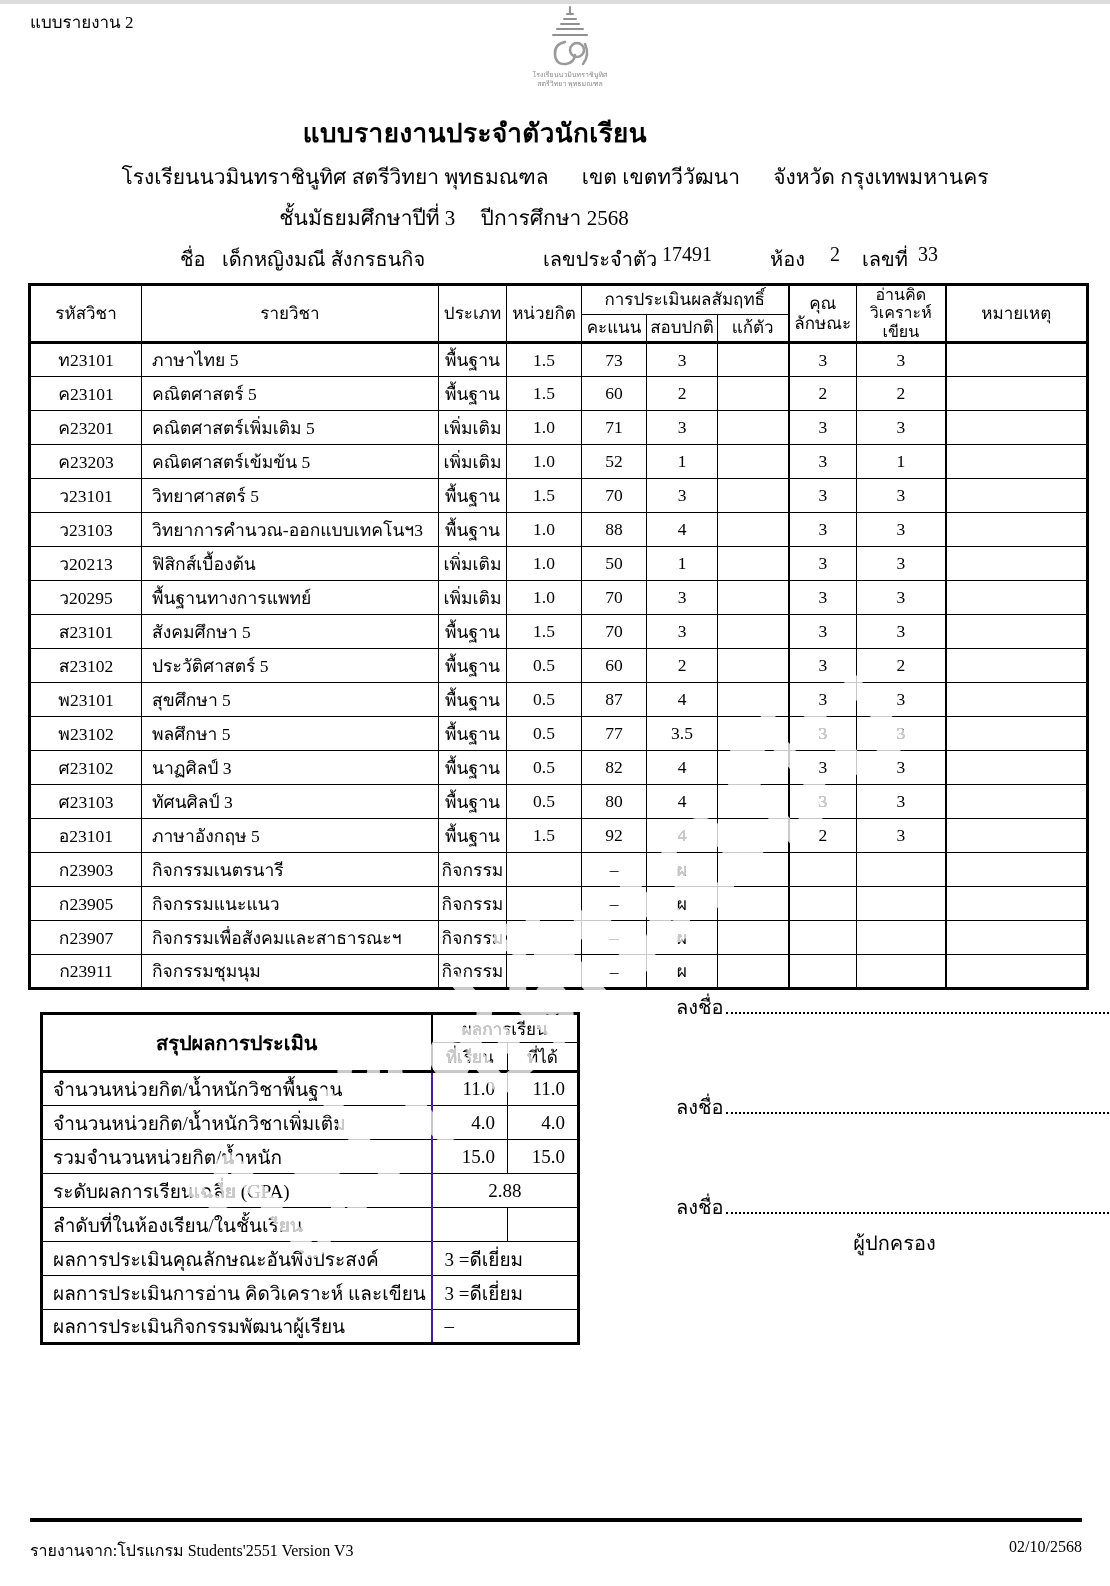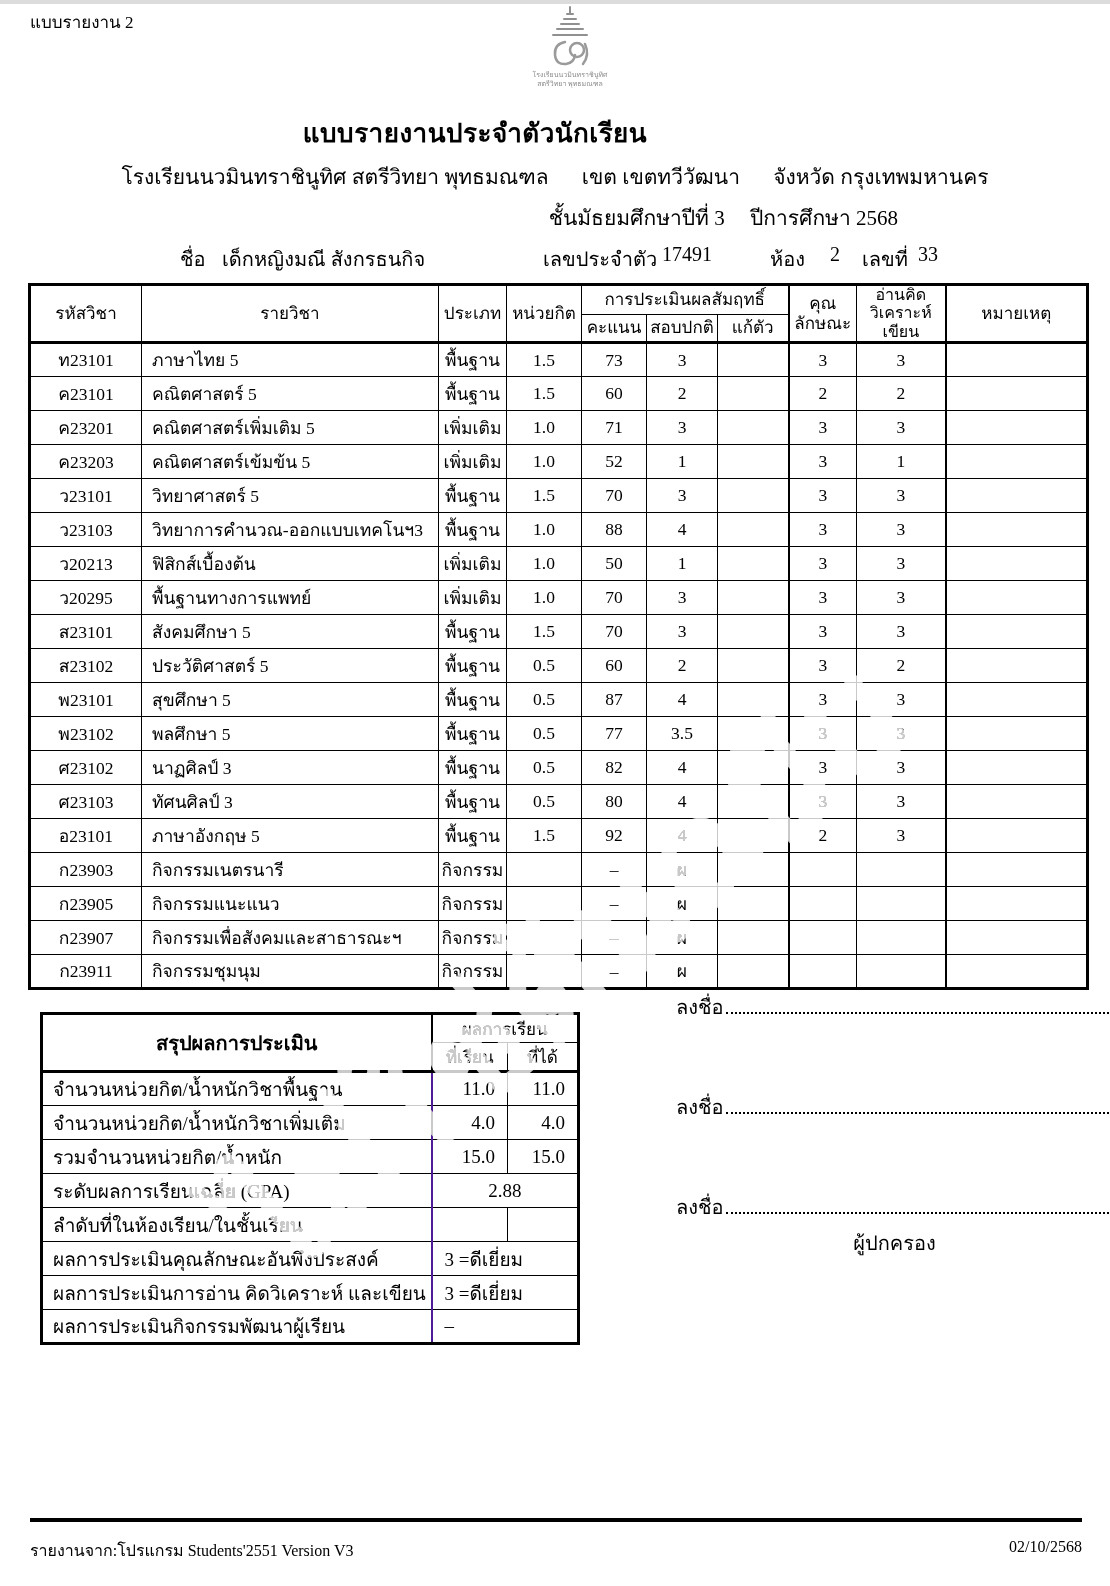--- a/index.html
+++ b/index.html
@@ -15,21 +15,21 @@
 
   .form-label { position:absolute; left:30px; top:8px; font-size:17px; }
 
   .logo { position:absolute; left:515px; top:4px; width:110px; height:86px; }
 
   .title { position:absolute; left:0; top:112px; width:950px; text-align:center;
            font-size:26px; font-weight:700; letter-spacing:0.5px; }
 
   .school-line { position:absolute; left:0; top:160px; width:1110px; text-align:center; font-size:21px; }
   .school-line span { margin:0 14px; }
-  .class-line  { position:absolute; left:0; top:201px; width:908px; text-align:right; font-size:21px; }
+  .class-line  { position:absolute; left:0; top:201px; width:908px; text-align:center; font-size:21px; }
   .class-line span { margin:0 10px; }
 
   .student-row { position:absolute; left:0; top:243px; width:1110px; height:28px; font-size:20px; }
   .student-row .f { position:absolute; white-space:nowrap;text-align:right; }
 
   
   .main-table { position:absolute; left:28px; top:283px; width:1058px;
                 border-collapse:collapse; table-layout:fixed; }
   .main-table th, .main-table td { border:1px solid #000; font-weight:400;
                 padding:0 2px; text-align:center; overflow:hidden; }

